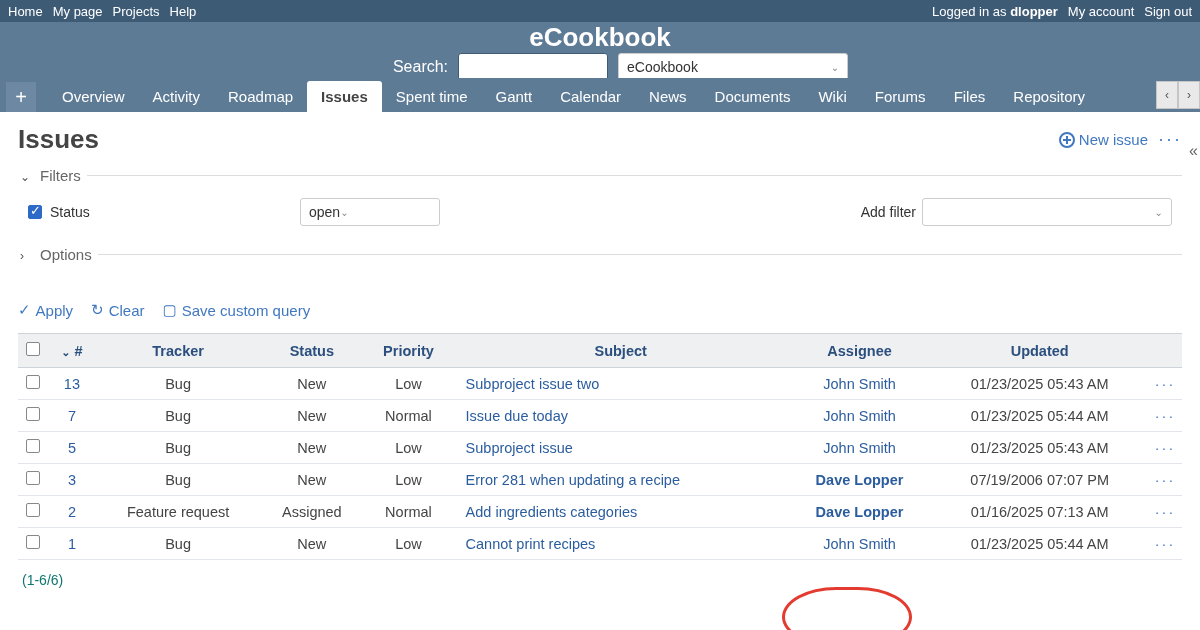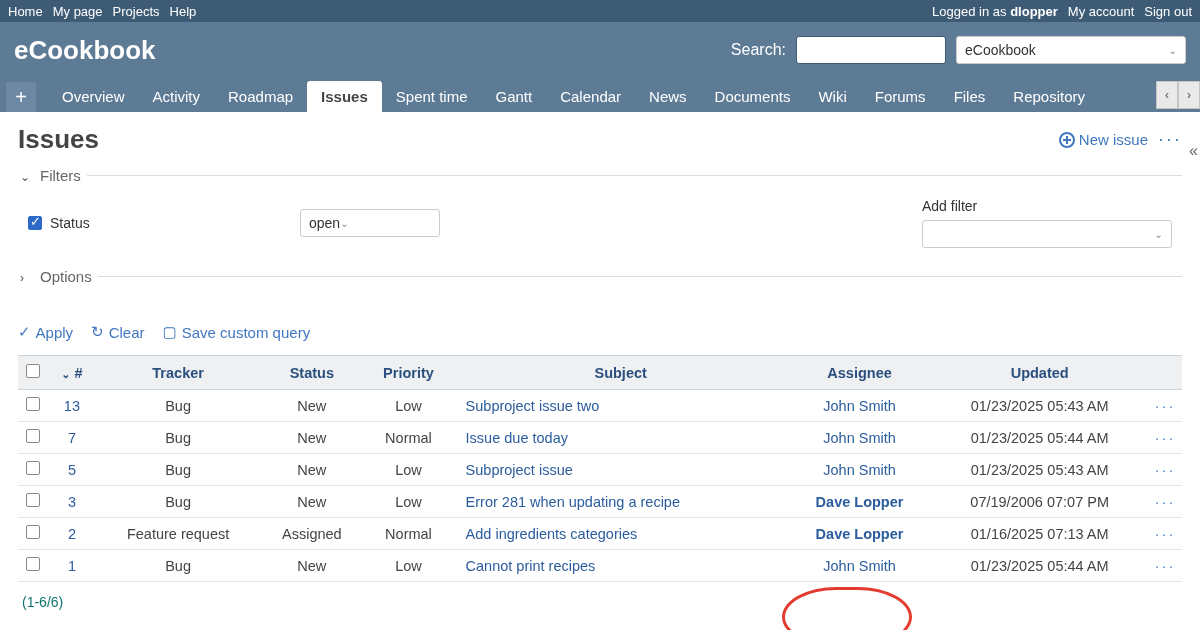--- a/index.html
+++ b/index.html
@@ -28,20 +28,21 @@
   .topbar a { color: #fff; }
   .topbar .right .user b { font-weight: 700; }
   .header {
     background: #5e7b96;
     color: #fff;
     display: flex;
     justify-content: space-between;
     align-items: center;
     height: 56px;
     padding: 0 14px;
+    flex-direction: column;
   }
   .project-title { font-size: 26px; font-weight: 700; }
   .search-wrap { display:flex; align-items:center; gap:10px;margin-left:41px; }
   .search-wrap label { font-size:16px; }
   .search-wrap input[type=text] {
     height:28px; width:150px; border:1px solid #3e5b76; border-radius:3px; padding:0 6px;
     background:#fff;
   }
   .project-select {
     height:28px; width:230px; border:1px solid #ccc; border-radius:3px; padding:4px 8px;
@@ -104,21 +105,21 @@
   .filter-row {
     display:flex; align-items:center; padding:4px 10px 0;
   }
   .filter-row .chk { margin-right:8px; }
   .filter-row .label { width:250px; }
   .status-select {
     width:140px; height:28px; border:1px solid #ccc; border-radius:3px; padding:4px 8px;
     display:flex; align-items:center; justify-content:flex-start; background:#fff;
   }
   .add-filter {
-    margin-left:auto; display:flex; align-items:flex-start; gap:6px;flex-direction:column;
+    margin-left:auto; display:flex; align-items:center; gap:6px;
   }
   .add-filter-select { width:250px; height:28px; border:1px solid #ccc; border-radius:3px; background:#fff; display:flex; align-items:center; justify-content:flex-end; padding:0 8px;}
   .query-actions { display:flex; gap:18px; padding:8px 0 14px; }
   .query-actions a { display:flex; align-items:center; gap:5px; font-size:15px; }
 
   table.issues {
     width:100%; border-collapse:collapse; font-size:14.5px;
   }
   table.issues th {
     background:#eef0f2; border-top:1px solid #ccd3da; border-bottom:1px solid #ccd3da;

